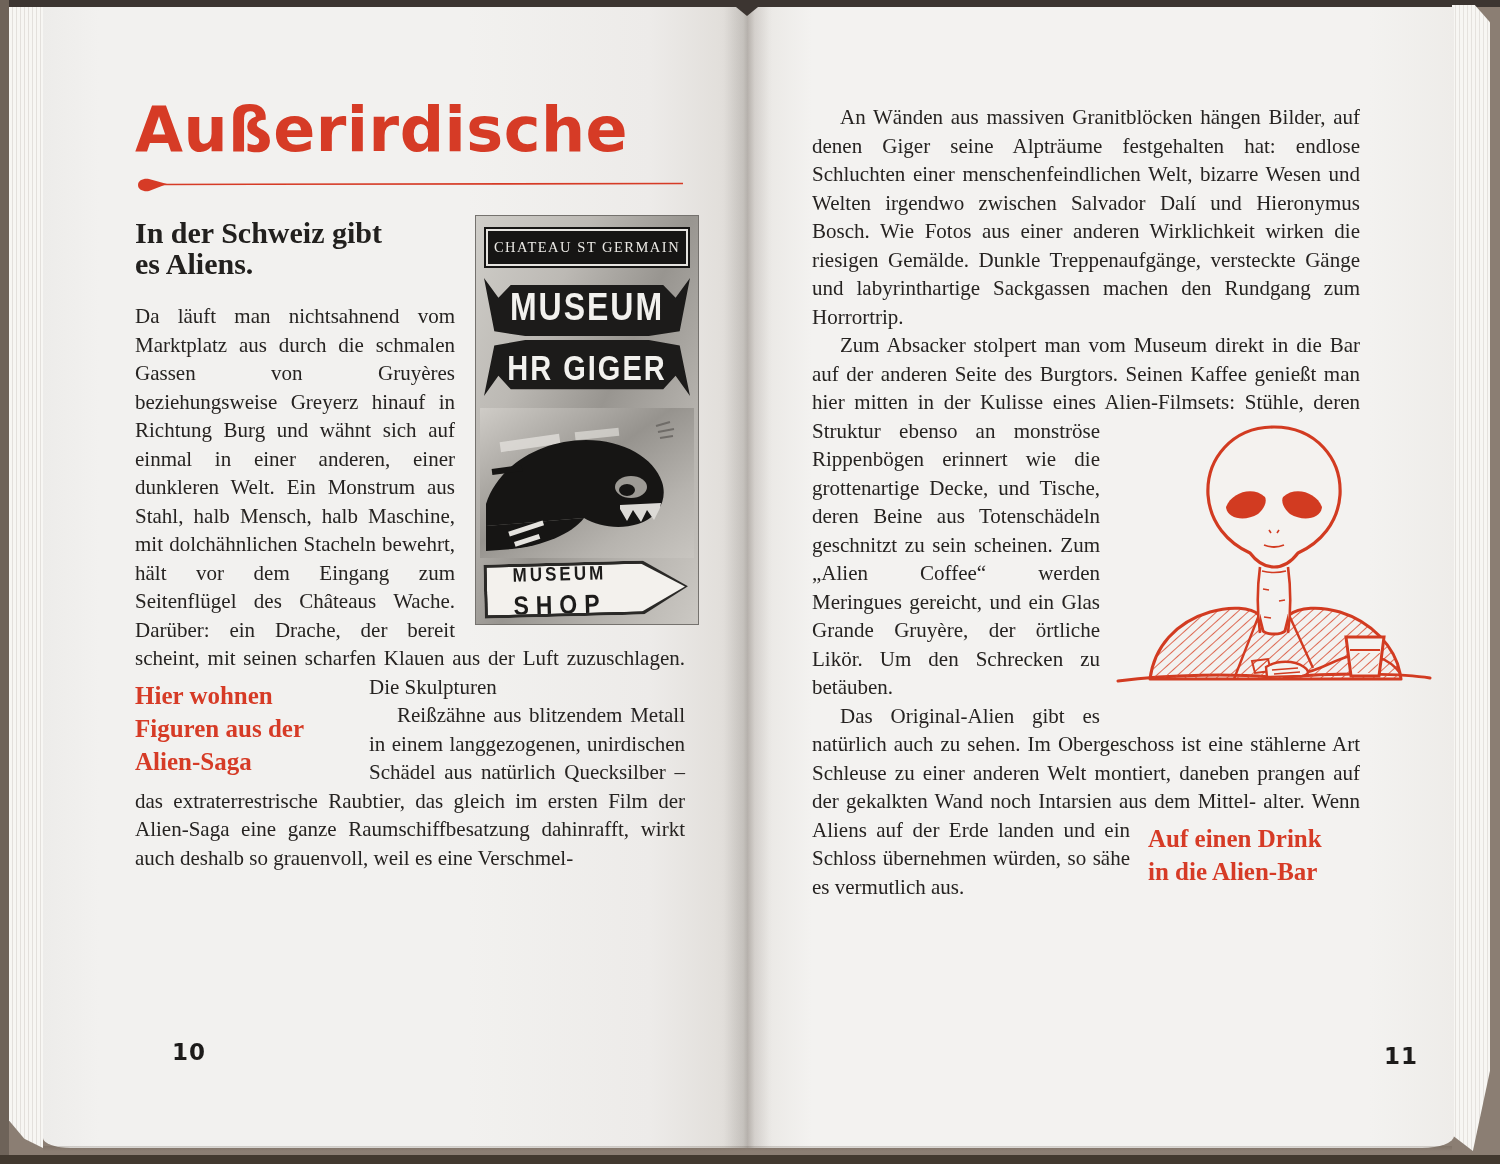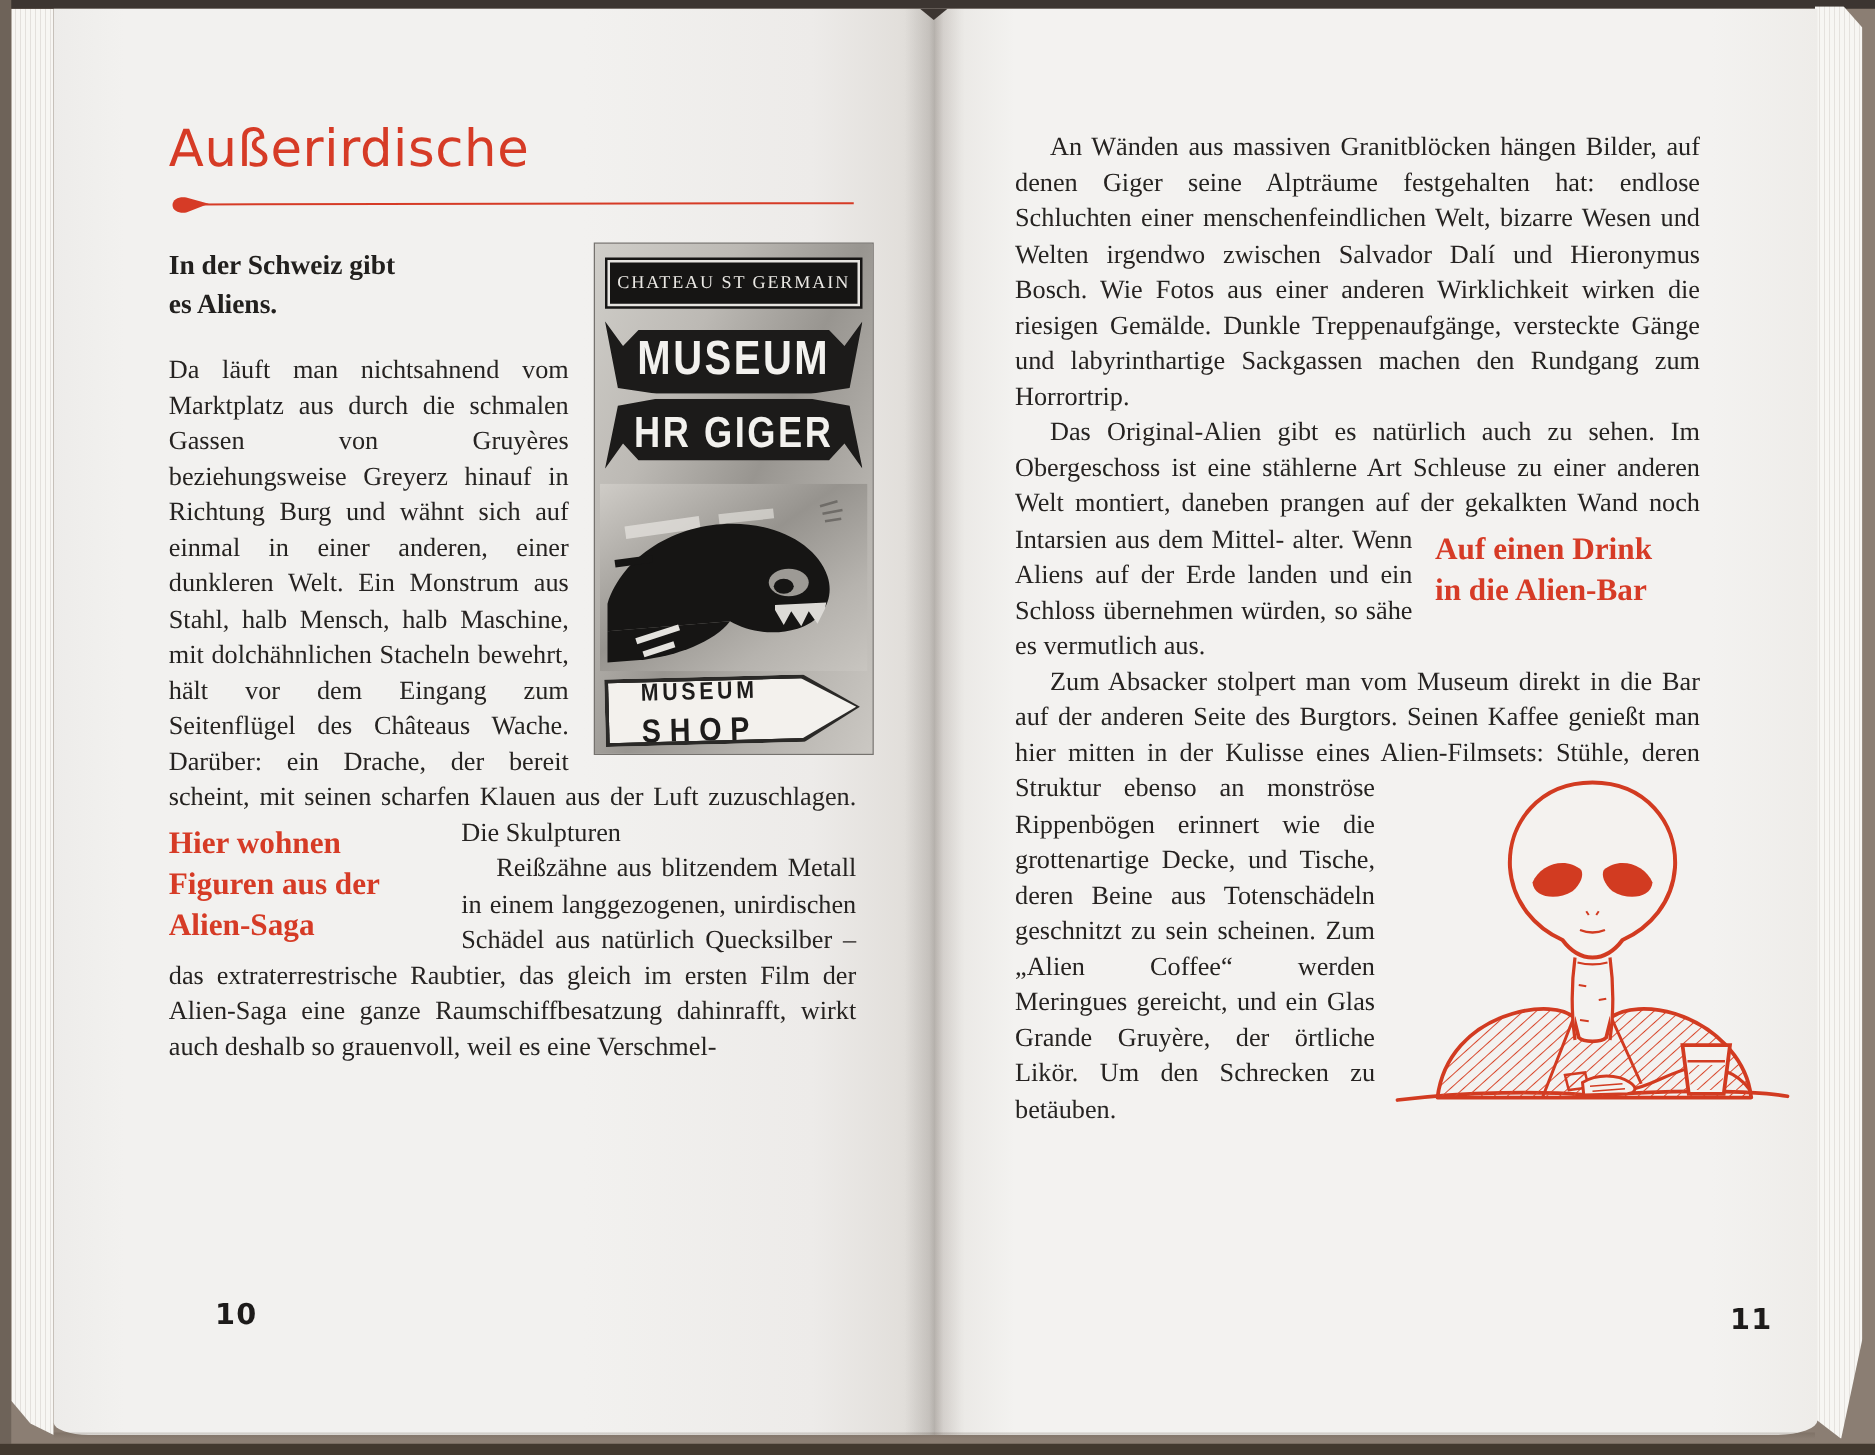--- a/index.html
+++ b/index.html
@@ -26,24 +26,24 @@
       background:linear-gradient(90deg,rgba(60,50,42,0) 0%,rgba(60,50,42,.12) 40%,rgba(60,50,42,.22) 50%,rgba(60,50,42,.08) 64%,rgba(60,50,42,0) 100%);}
   .spine-notch{position:absolute;left:736px;top:7px;width:0;height:0;
       border-left:11px solid transparent;border-right:11px solid transparent;border-top:9px solid #3c3531;}
   .bottom-page-shadow{position:absolute;left:43px;right:48px;bottom:13px;height:5px;
       background:linear-gradient(180deg,rgba(90,78,66,.25),rgba(90,78,66,0));}
 
   
   .content{position:absolute;top:0;}
   .content-left{left:92px;width:550px;padding-top:92px;}
   .content-right{left:64px;width:548px;padding-top:96px;}
-  .title{font-family:"DejaVu Sans",sans-serif;font-weight:normal;font-size:41px;line-height:1;
+  .title{font-family:"DejaVu Sans",sans-serif;font-weight:bold;font-size:62px;line-height:1;
       letter-spacing:.5px;color:#d63b26;margin:0;}
   .rule-svg{display:block;margin-top:16px;}
-  h2.subhead{font-size:22px;line-height:31px;margin:24px 0 0 0;color:#22201e;white-space:pre-line;}
+  h2.subhead{font-size:30px;line-height:31px;margin:24px 0 0 0;color:#22201e;white-space:pre-line;}
   .flow{margin-top:23px;font-size:21px;line-height:28.5px;color:#262321;text-align:justify;
       hyphens:auto;-webkit-hyphens:auto;}
   .flow p{margin:0;}
   .indent{text-indent:28px;}
   .pullquote{font-weight:bold;color:#d63b26;font-size:25px;line-height:33px;white-space:pre-line;
       text-align:left;text-indent:0;}
   .pq-left{float:left;width:212px;margin:6px 22px 8px 0;}
   .pq-right{float:right;width:212px;margin:6px 0 6px 18px;}
   .pagenum{position:absolute;font-family:"DejaVu Sans",sans-serif;font-weight:bold;
       font-size:23px;letter-spacing:1px;color:#1d1b1a;margin-left:39px;}
@@ -148,26 +148,20 @@
       </div>
     </div>
     <div class="pagenum pagenum-left">10</div>
   </div>
 
   <div class="page page-right">
     <div class="content content-right">
       <div class="flow" style="margin-top:0;">
         <p class="indent">An Wänden aus massiven Granitblöcken hängen Bilder, auf denen Giger seine Alpträume festgehalten hat: endlose Schluchten einer menschenfeindlichen Welt, bizarre Wesen und Welten irgendwo zwischen Salvador Dalí und Hieronymus Bosch. Wie Fotos aus einer anderen Wirklichkeit wirken die riesigen Gemälde. Dunkle Treppenaufgänge, versteckte Gänge und labyrinthartige Sackgassen machen den Rundgang zum Horrortrip.</p>
         <p class="indent">
-          <span>Das Original-Alien gibt es natürlich auch zu sehen. Im Obergeschoss ist eine stählerne Art Schleuse zu einer anderen Welt montiert, daneben prangen auf der gekalkten Wand noch Intarsien aus dem Mittel-</span>
-          <span class="pullquote pq-right">Auf einen Drink
-in die Alien-Bar</span>
-          <span>alter. Wenn Aliens auf der Erde landen und ein Schloss übernehmen würden, so sähe es vermutlich aus.</span>
-        </p>
-        <p class="indent">
           <span>Zum Absacker stolpert man vom Museum direkt in die Bar auf der anderen Seite des Burgtors. Seinen Kaffee genießt man hier mitten in der Kulisse eines Alien-Filmsets:</span>
           <svg class="alien-illustration" viewBox="0 0 320 290">
             <defs>
               <pattern id="hatch" width="7" height="7" patternUnits="userSpaceOnUse" patternTransform="rotate(48)">
                 <line x1="0" y1="0" x2="0" y2="7" stroke="#d8472b" stroke-width="1.6"></line>
               </pattern>
             </defs>
             <path d="M4,260 C60,253 120,253 156,256 M170,256 C230,251 292,253 316,257" stroke="#d23b21" stroke-width="3" fill="none" stroke-linecap="round"></path>
             <path d="M36,258 C40,226 62,201 96,191 C116,185 137,186 145,194 L149,210 C153,214 167,214 171,210 L175,194 C185,186 206,185 226,191 C258,201 281,226 286,252 L287,258 Z" fill="url(#hatch)" stroke="#d23b21" stroke-width="3" stroke-linejoin="round"></path>
             <path d="M145,194 L120,258 M175,194 L199,247" stroke="#d23b21" stroke-width="2.4" fill="none"></path>
@@ -182,20 +176,26 @@
             <path d="M286,252 C276,238 257,231 240,234 C220,238 206,250 188,252" stroke="#d23b21" stroke-width="2.6" fill="none"></path>
             <path d="M138,240 l16,-2 l3,12 l-16,2 Z" fill="url(#hatch)" stroke="#d23b21" stroke-width="2"></path>
             <path d="M152,246 C163,239 180,239 190,246 C196,250 195,254 188,255 L153,256 Z" fill="#f4f2ef" stroke="#d23b21" stroke-width="2.4"></path>
             <path d="M158,249 l26,-2 M160,253 l26,-2" stroke="#d23b21" stroke-width="1.4" fill="none"></path>
             <path d="M232,216 L237,255 L265,255 L270,216 Z" fill="#f4f2ef" stroke="#d23b21" stroke-width="3"></path>
             <path d="M236,229 L266,229" stroke="#d23b21" stroke-width="2" fill="none"></path>
             <path d="M236,232 L239,252 L263,252 L266,232 Z" fill="url(#hatch)"></path>
           </svg>
           <span>Stühle, deren Struktur ebenso an monströse Rippenbögen erinnert wie die grottenartige Decke, und Tische, deren Beine aus Totenschädeln geschnitzt zu sein scheinen. Zum „Alien Coffee“ werden Meringues gereicht, und ein Glas Grande Gruyère, der örtliche Likör. Um den Schrecken zu betäuben.</span>
         </p>
+        <p class="indent">
+          <span>Das Original-Alien gibt es natürlich auch zu sehen. Im Obergeschoss ist eine stählerne Art Schleuse zu einer anderen Welt montiert, daneben prangen auf der gekalkten Wand noch Intarsien aus dem Mittel-</span>
+          <span class="pullquote pq-right">Auf einen Drink
+in die Alien-Bar</span>
+          <span>alter. Wenn Aliens auf der Erde landen und ein Schloss übernehmen würden, so sähe es vermutlich aus.</span>
+        </p>
       </div>
     </div>
     <div class="pagenum pagenum-right">11</div>
   </div>
 
   <div class="gutter-shadow"></div>
   <div class="spine-notch"></div>
   <div class="bottom-page-shadow"></div>
   <div class="bottom-edge"></div>
 </div>

